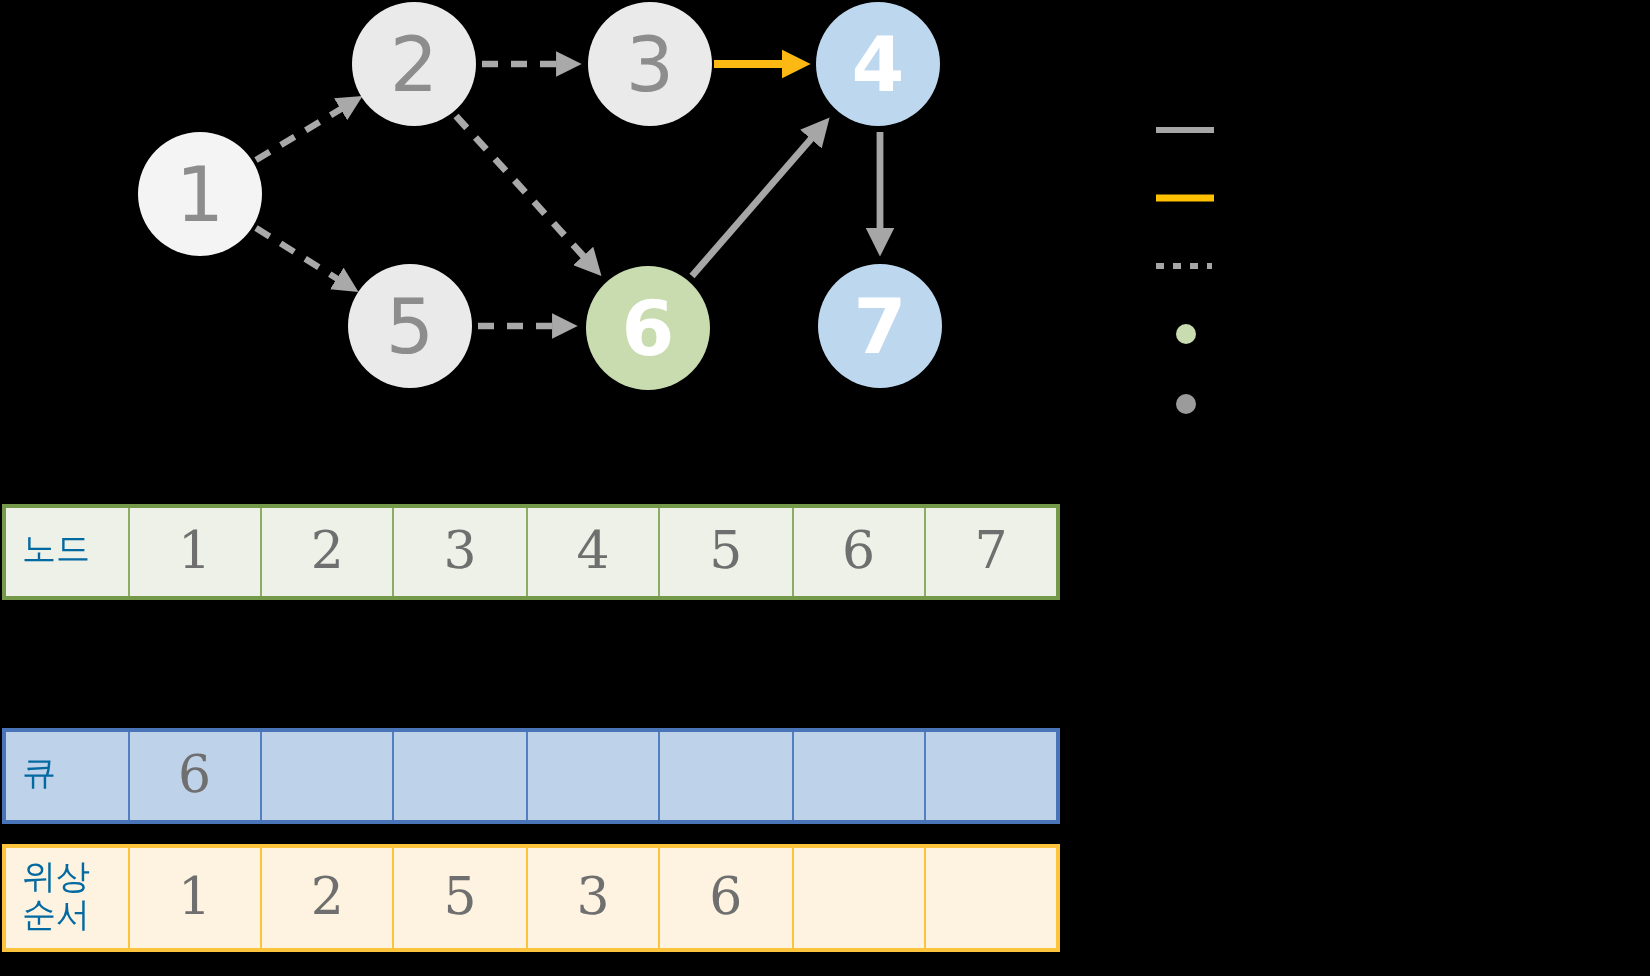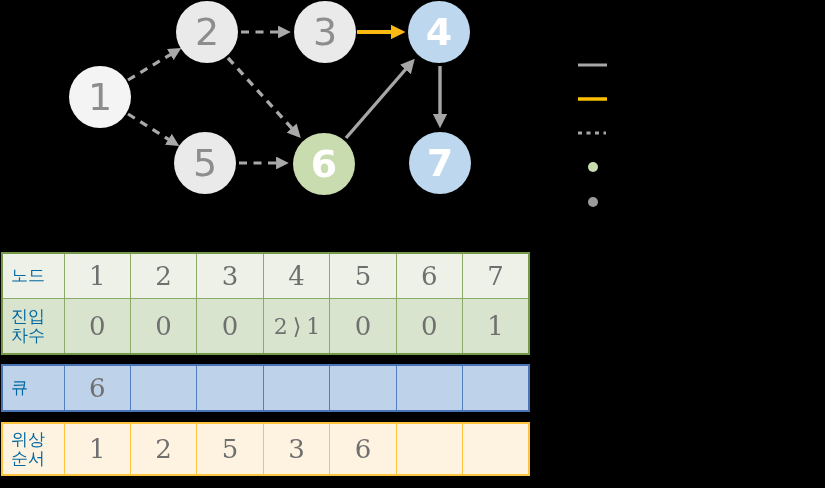--- a/index.html
+++ b/index.html
@@ -136,33 +136,20 @@
       <tr class="hdr">
     <td class="lbl">노드</td>
     <td class="num">1</td>
     <td class="num">2</td>
     <td class="num">3</td>
     <td class="num">4</td>
     <td class="num">5</td>
     <td class="num">6</td>
     <td class="num">7</td>
   </tr>
-  <tr class="ind">
-    <td class="lbl">
-      <div>진입</div>
-      <div>차수</div>
-    </td>
-    <td class="num">0</td>
-    <td class="num">0</td>
-    <td class="num">0</td>
-    <td class="num tight">2 ⟩ 1</td>
-    <td class="num">0</td>
-    <td class="num">0</td>
-    <td class="num">1</td>
-  </tr>
 </tbody>
   </table>
 
 <table class="tbl blue-tbl" style="top:364px">
   <colgroup>
       <col style="width:62px">
       <col>
       <col>
       <col>
       <col>

